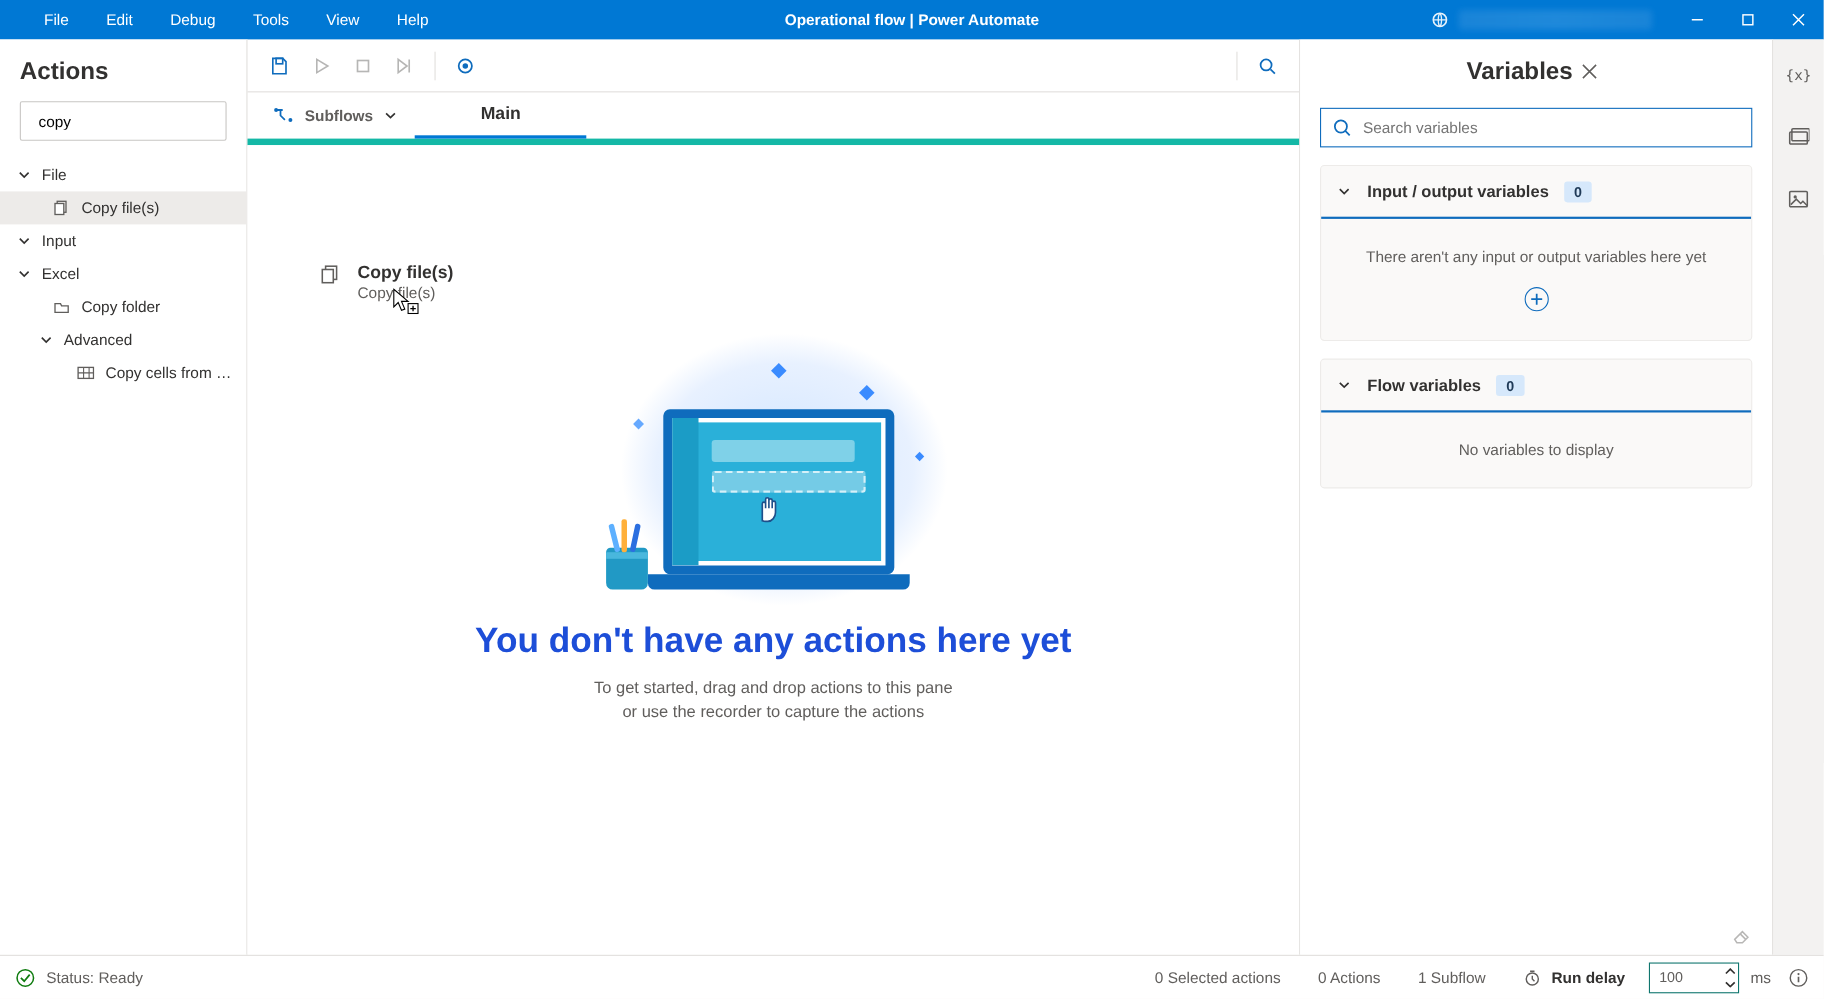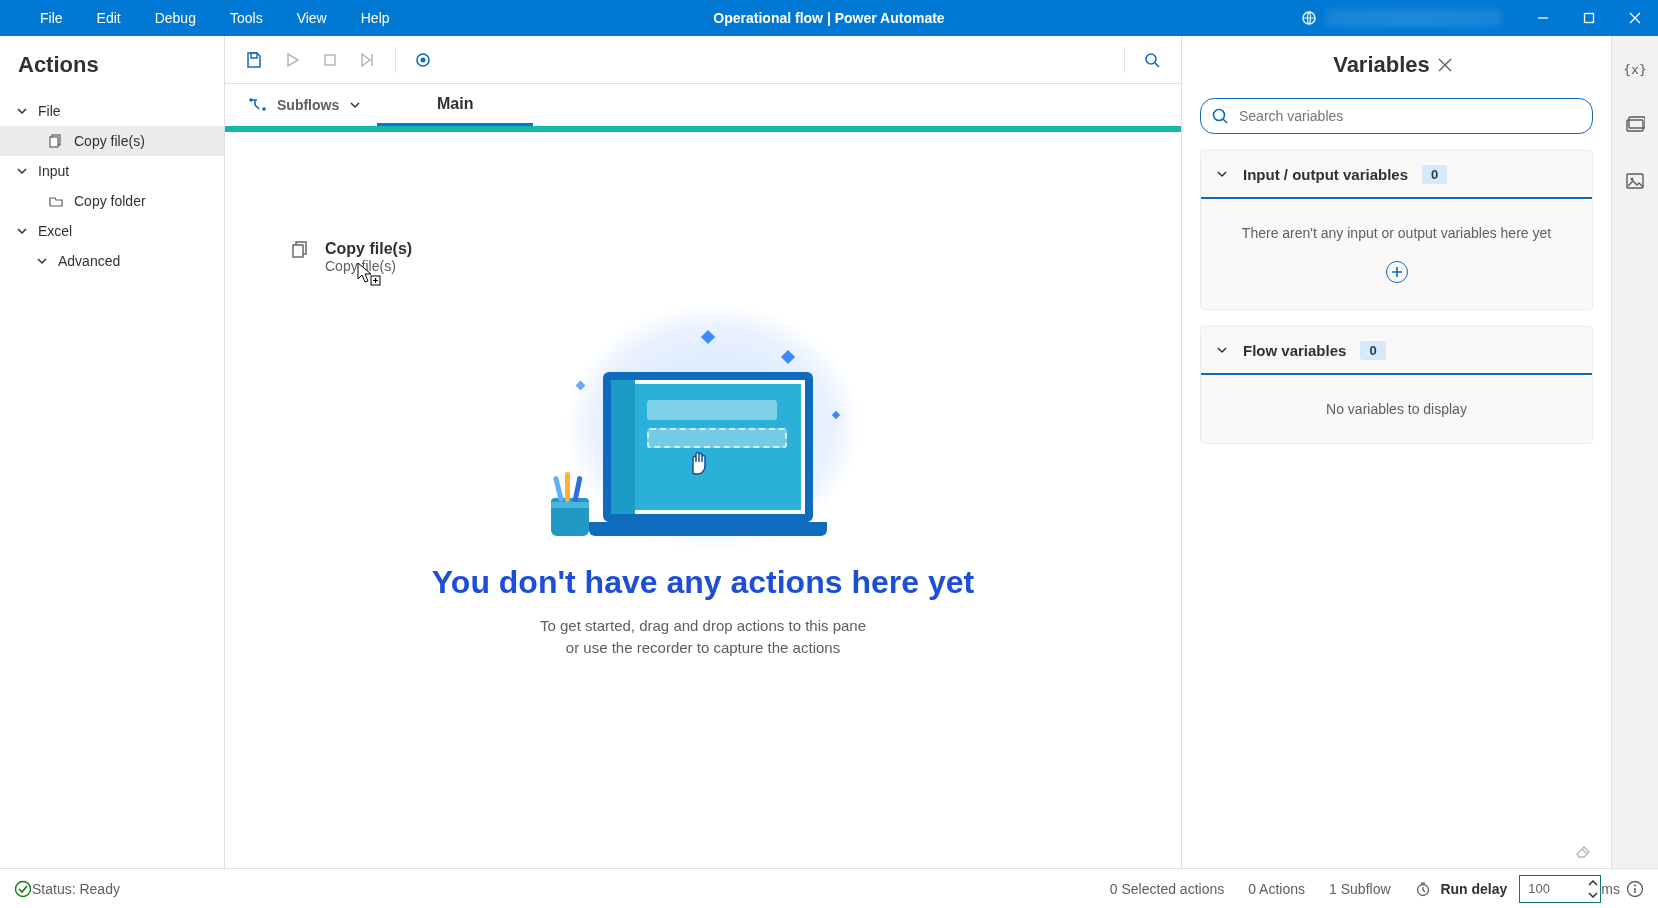--- a/index.html
+++ b/index.html
@@ -257,21 +257,21 @@
       display:flex; align-items:center; justify-content:center;
       padding: 14px 18px 12px;
     }
     .variables-header h1 { font-size:22px; font-weight:600; }
     .close-btn { width:30px;height:30px; display:flex;align-items:center;justify-content:center; cursor:pointer;}
 
     .var-search {
       margin: 6px 18px 16px;
       height: 36px;
       border:1px solid #0f6cbd;
-      border-radius:14px;
+      border-radius:0;
       display:flex;align-items:center;
       padding: 12px 10px;
       gap:10px;
     }
     .var-search input { flex:1;border:none;outline:none;font-size:14px;background:transparent;}
 
     .var-section {
       margin: 0 18px 16px;
       border:1px solid #edebe9;
       border-radius:4px;
@@ -324,20 +324,21 @@
     
     .statusbar {
       position:absolute; left:0; right:0; bottom:0;
       height:40px;
       background:#fff;
       border-top:1px solid #e1dfdd;
       display:flex;align-items:center;
       padding:0 14px;
       font-size:14px;
       color:#605e5c;
+      gap: 10px;
     }
     .statusbar .spacer{flex:1;}
     .status-item { padding: 0 12px;}
     .num-input {
       width:82px;height:28px;border:1px solid #0f766e;
       display:flex;align-items:center;justify-content:space-between;
       padding:0 2px 0 8px; font-size:13px;
     }
     .spinners { display:flex;flex-direction:column;}
     .spinners span {height:11px;display:flex;align-items:center;justify-content:center;cursor:pointer;}
@@ -380,20 +381,30 @@
           <path d="M1 1l10 10M11 1L1 11" stroke="#fff" stroke-width="1.3"></path>
         </svg>
       </div>
   </div>
 </div>
 
 <div class="app-body">
 
   <aside class="actions-panel">
     <div class="actions-header">Actions</div>
+    <div class="search-wrap">
+      <svg width="16" height="16">
+          <circle cx="7" cy="7" r="5" fill="none" stroke="#0f6cbd" stroke-width="1.4"></circle>
+          <path d="M11 11l4 4" stroke="#0f6cbd" stroke-width="1.4"></path>
+        </svg>
+      <input class="search-input" value="copy" style="">
+      <svg width="14" height="14">
+          <path d="M2 2l10 10M12 2L2 12" stroke="#605e5c" stroke-width="1.3"></path>
+        </svg>
+    </div>
     <div class="tree">
       <div class="tree-row">
         <svg class="chev" width="12" height="12">
             <path d="M2 4l4 4 4-4"></path>
           </svg>
         <span>File</span>
       </div>
       <div class="tree-row child selected">
         <span class="ico">
             <svg width="16" height="16">
@@ -402,39 +413,48 @@
             </svg>
           </span>
         <span class="truncate">Copy file(s)</span>
       </div>
       <div class="tree-row">
         <svg class="chev" width="12" height="12">
             <path d="M2 4l4 4 4-4"></path>
           </svg>
         <span>Input</span>
       </div>
+      <div class="tree-row">
+        <svg class="chev" width="12" height="12">
+            <path d="M2 4l4 4 4-4"></path>
+          </svg>
+        <span>Excel</span>
+      </div>
       <div class="tree-row child">
         <span class="ico">
             <svg width="16" height="16">
               <path d="M2 5h5l1 2h6v6H2z" fill="none" stroke="#605e5c" stroke-width="1.2"></path>
             </svg>
           </span>
         <span class="truncate">Copy folder</span>
       </div>
-      <div class="tree-row">
-        <svg class="chev" width="12" height="12">
-            <path d="M2 4l4 4 4-4"></path>
-          </svg>
-        <span>Excel</span>
-      </div>
       <div class="tree-row child" style="padding-left:36px">
         <svg class="chev" width="12" height="12">
             <path d="M2 4l4 4 4-4"></path>
           </svg>
         <span>Advanced</span>
+      </div>
+      <div class="tree-row grandchild">
+        <span class="ico">
+            <svg width="16" height="16">
+              <rect x="1" y="3" width="14" height="10" fill="none" stroke="#605e5c" stroke-width="1.2"></rect>
+              <path d="M6 3v10M11 3v10M1 8h14" stroke="#605e5c" stroke-width="1"></path>
+            </svg>
+          </span>
+        <span class="truncate">Copy cells from E...</span>
       </div>
     </div>
   </aside>
 
   <main class="center">
     <div class="toolbar">
       <div class="tbtn">
           <svg width="18" height="18">
             <path d="M3 2h9l3 3v11H3z" fill="none" stroke="#0f6cbd" stroke-width="1.5"></path>
             <rect x="6" y="2" width="6" height="5" fill="none" stroke="#0f6cbd" stroke-width="1.5"></rect>

